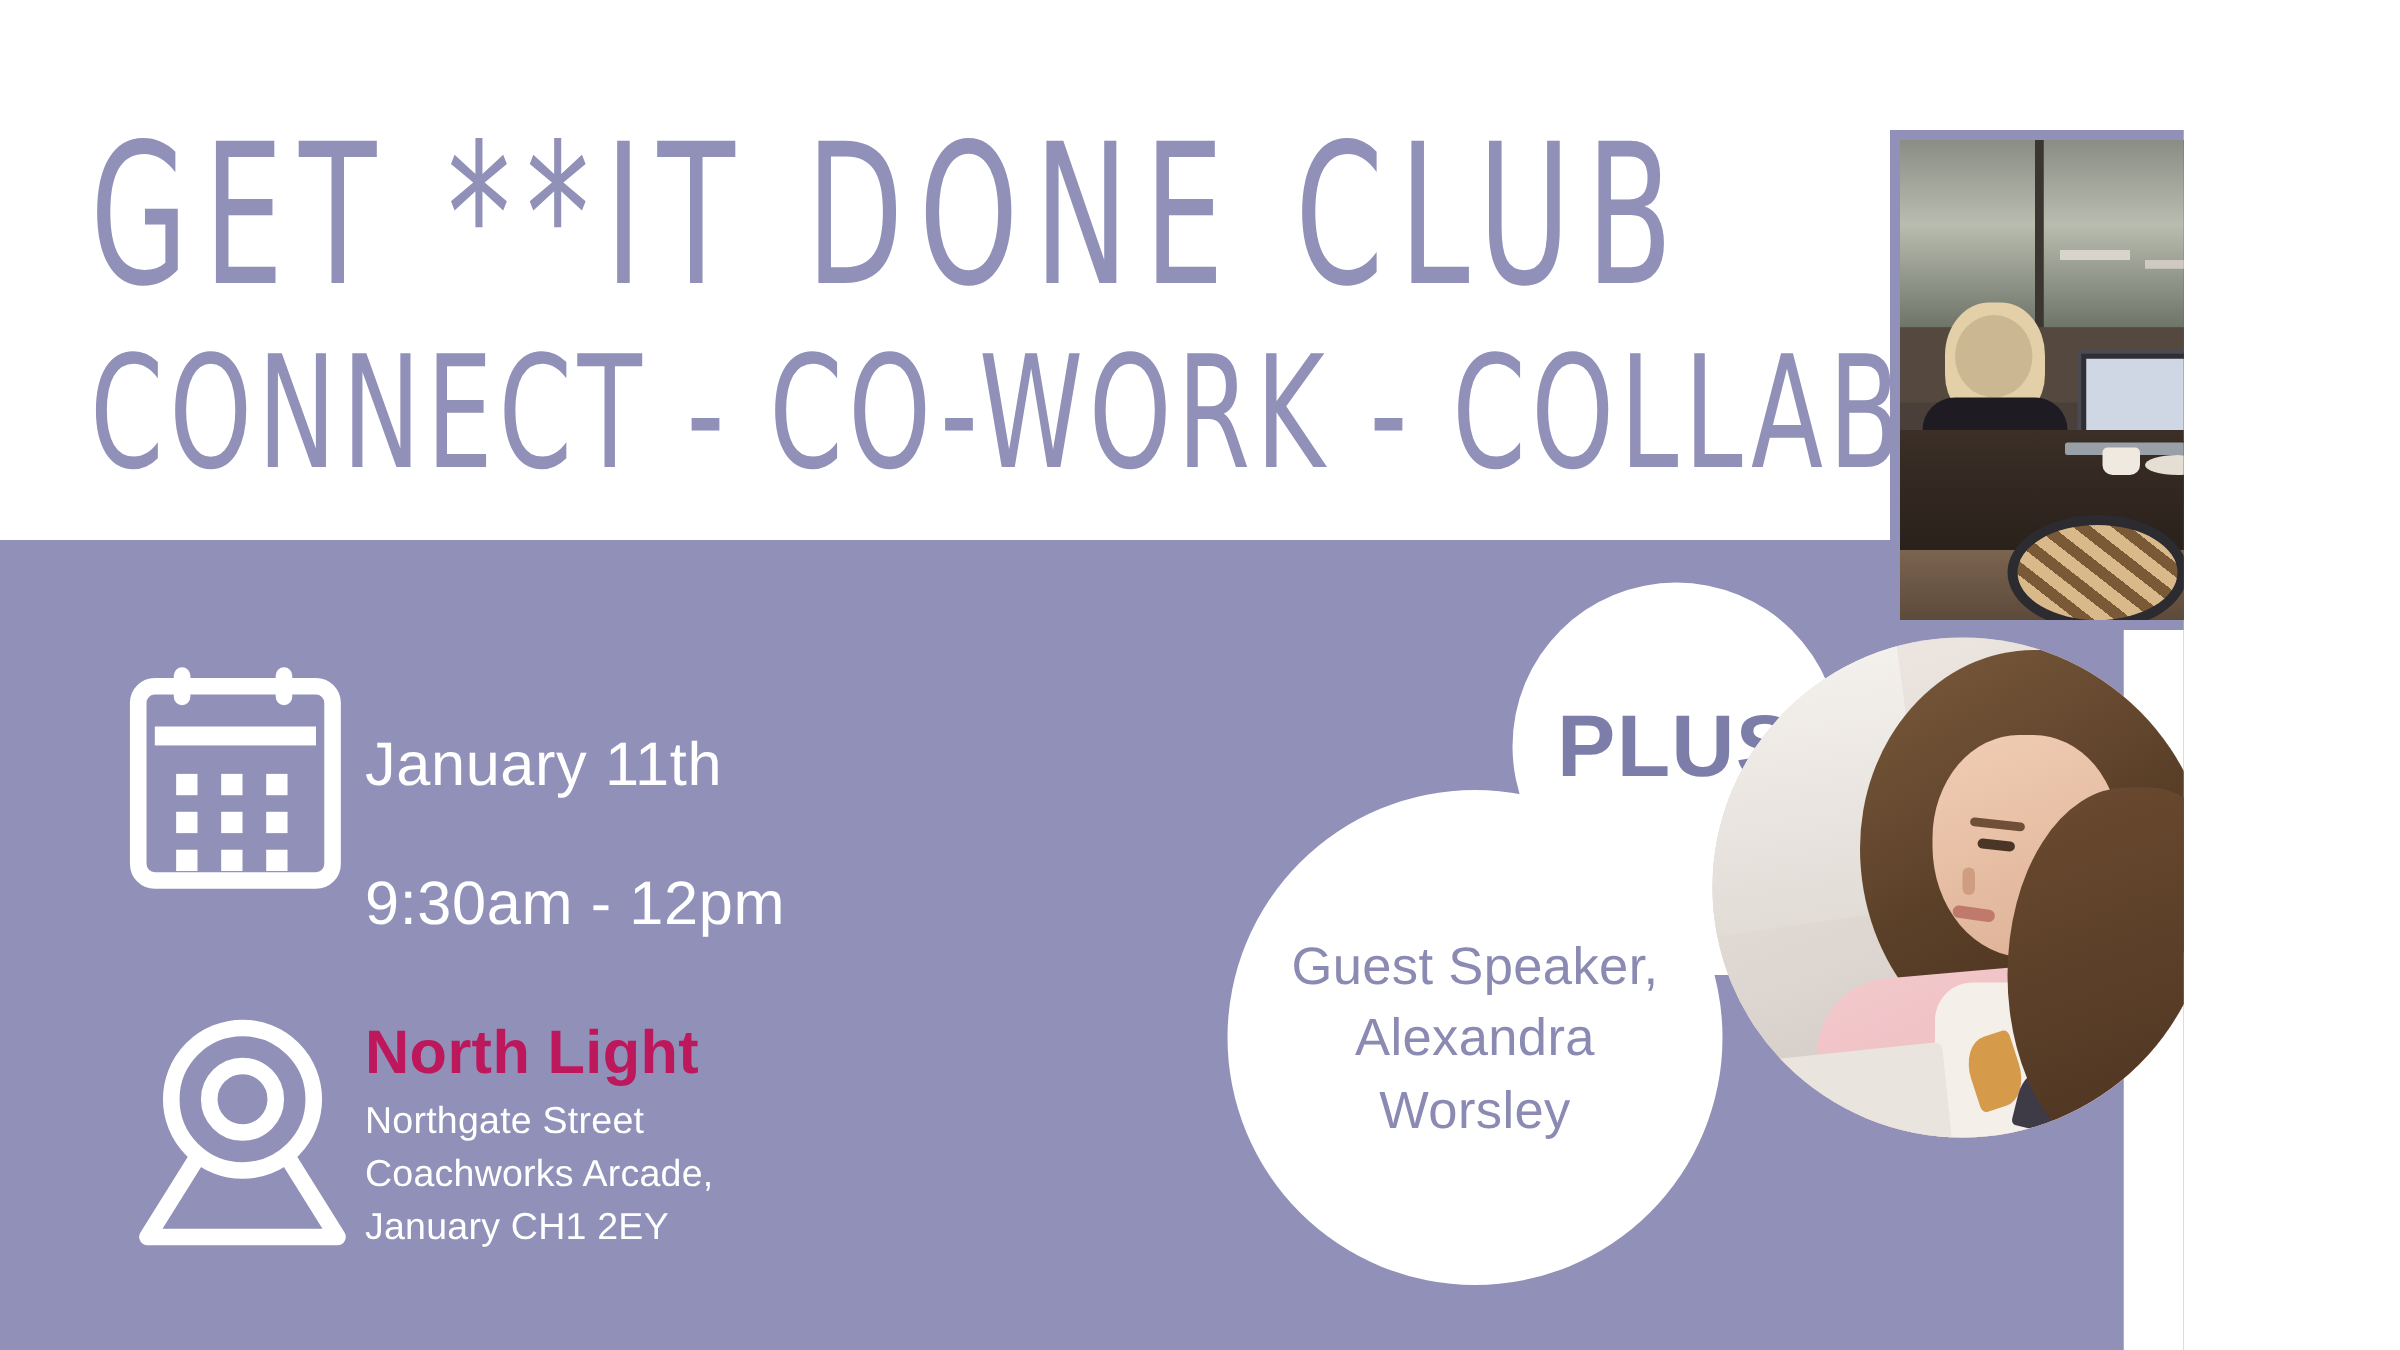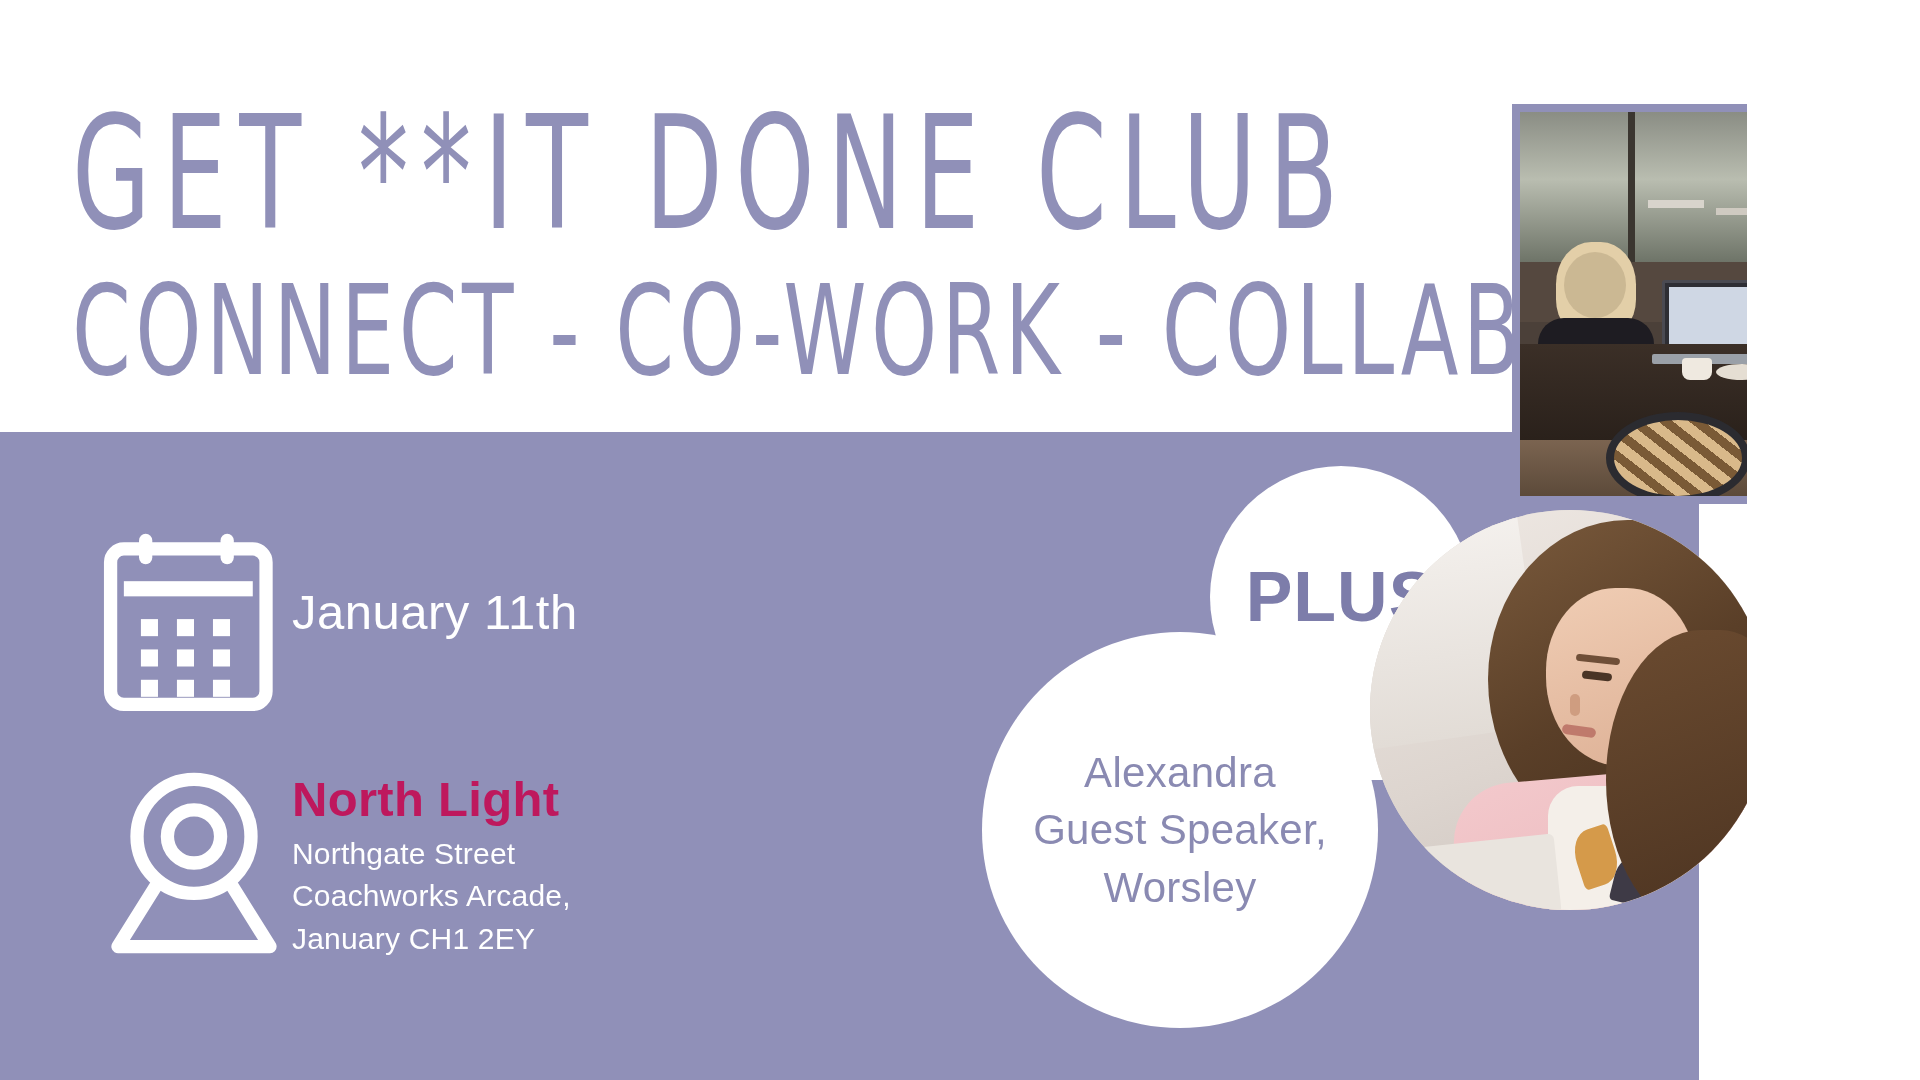--- a/index.html
+++ b/index.html
@@ -330,20 +330,21 @@
             <rect x="41" y="63" width="9" height="9"></rect>
             <rect x="60" y="63" width="9" height="9"></rect>
             <rect x="22" y="79" width="9" height="9"></rect>
             <rect x="41" y="79" width="9" height="9"></rect>
             <rect x="60" y="79" width="9" height="9"></rect>
           </g>
         </svg>
       </div>
       <div class="info-text">
         <div class="date-line">January 11th</div>
+        <div class="date-line">9:30am - 12pm</div>
       </div>
     </div>
 
     <div class="info-row">
       <div class="icon-slot">
         <svg class="icon" width="190" height="190" viewBox="0 0 100 100" aria-hidden="true">
           <circle cx="50" cy="36" r="30" fill="none" stroke="#ffffff" stroke-width="7"></circle>
           <circle cx="50" cy="36" r="14" fill="none" stroke="#ffffff" stroke-width="7"></circle>
           <path d="M30 62 L10 94 L90 94 L70 62" fill="none" stroke="#ffffff" stroke-width="7" stroke-linejoin="round" stroke-linecap="round"></path>
         </svg>
@@ -361,22 +362,22 @@
   </div>
 
   <div class="bubble-tail"></div>
 
   <div class="bubble-plus">
     <span class="txt">PLUS</span>
   </div>
 
   <div class="bubble-speaker">
     <div class="txt">
+      <div>Guest Speaker,</div>
       <div>Alexandra</div>
-      <div>Guest Speaker,</div>
       <div>Worsley</div>
     </div>
   </div>
 
   <div class="portrait">
     <div class="pt-bg"></div>
     <div class="pt-win"></div>
     <div class="pt-hair"></div>
     <div class="pt-blazer"></div>
     <div class="pt-blouse"></div>

